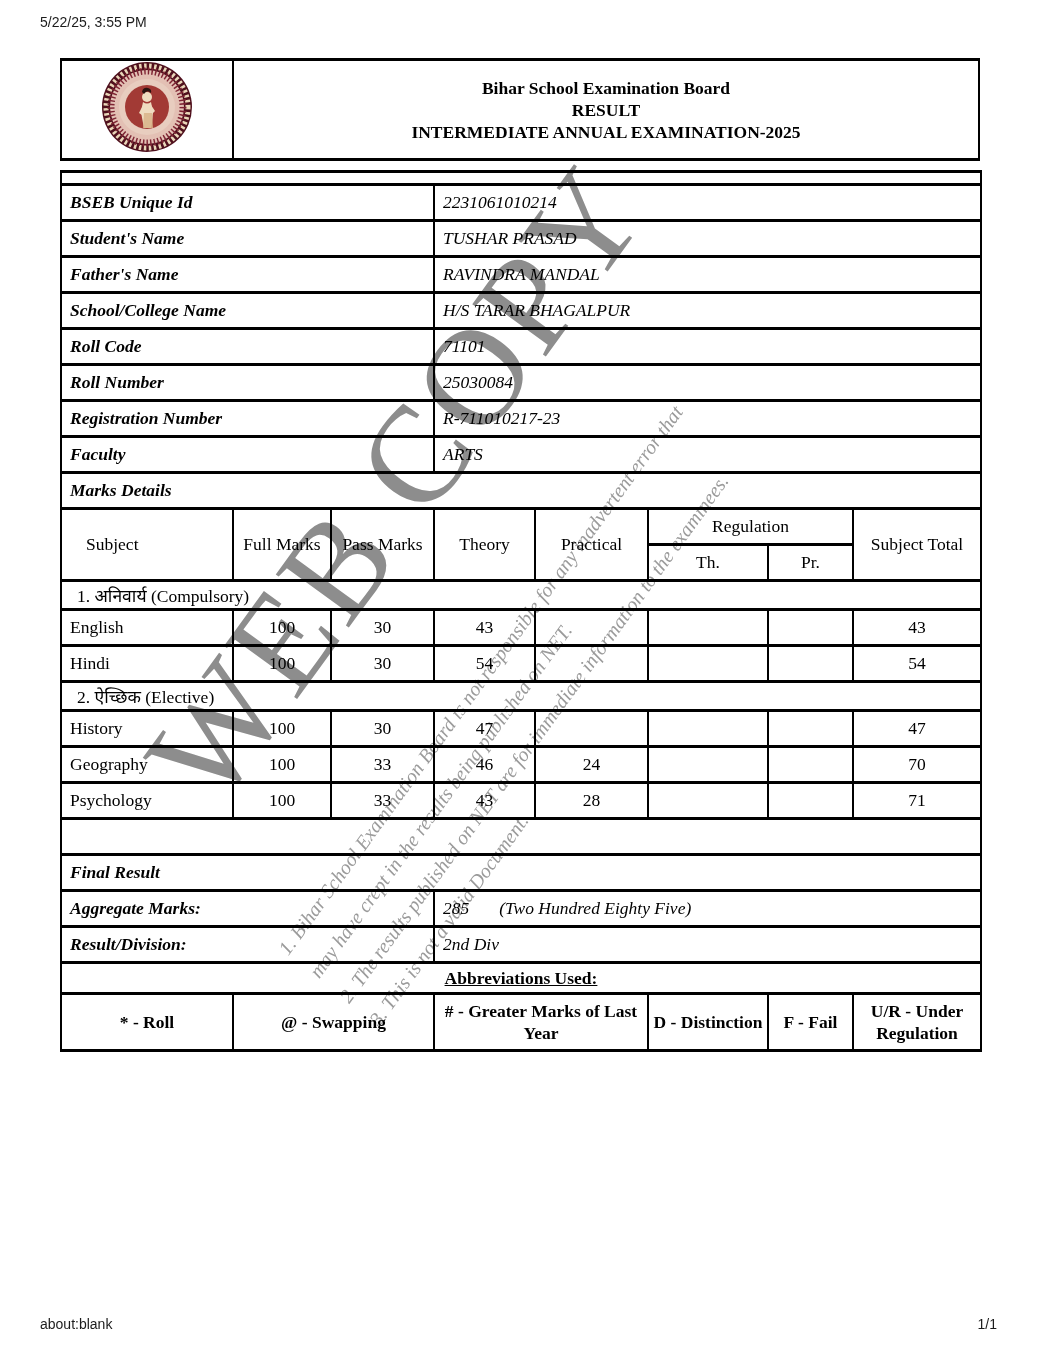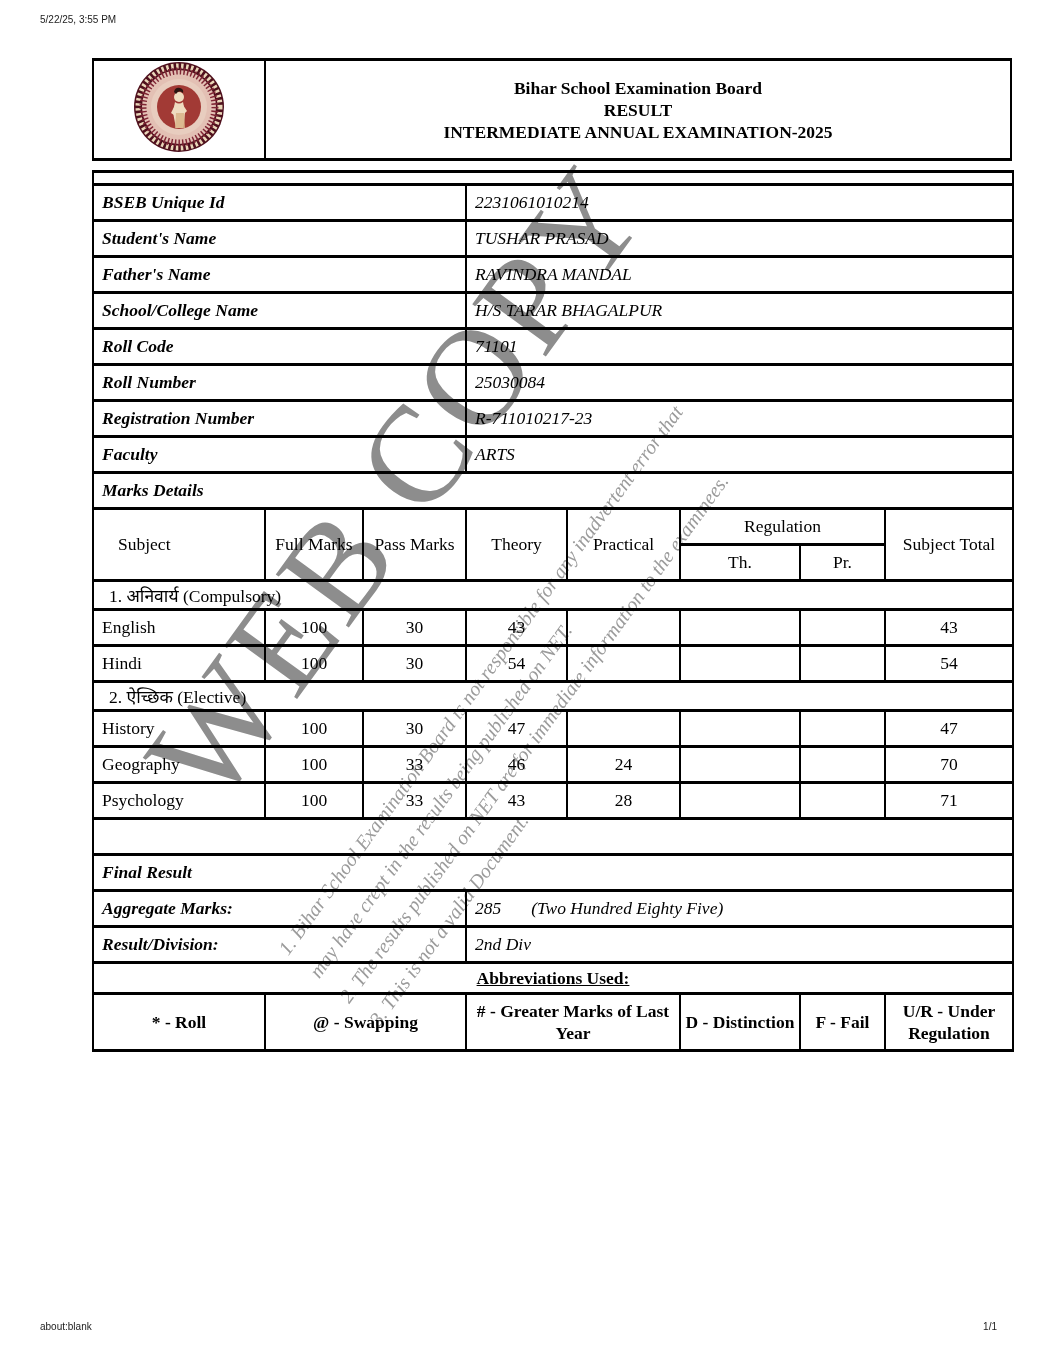--- a/index.html
+++ b/index.html
@@ -1,27 +1,27 @@
 <!DOCTYPE html>
 <html><head>
 <meta charset="utf-8">
 <style>
   html,body{margin:0;padding:0;background:#fff;}
   body{
     width:1045px;height:1353px;position:relative;overflow:hidden;
     font-family:"Liberation Serif","DejaVu Serif",serif;color:#000;
   }
-  .ui-chrome{font-family:"Liberation Sans","DejaVu Sans",sans-serif;font-size:10px;color:#1c1c1c;}
+  .ui-chrome{font-family:"Liberation Sans","DejaVu Sans",sans-serif;font-size:14px;color:#1c1c1c;}
   .timestamp{position:absolute;top:14px;left:40px;}
   .footer-url{position:absolute;bottom:21px;left:40px;}
   .footer-page{position:absolute;bottom:21px;right:48px;}
 
   .doc{position:absolute;left:60px;top:58px;width:920px;}
 
-  table{border-collapse:collapse;width:100%;table-layout:fixed;margin-left:32px;}
+  table{border-collapse:collapse;width:100%;table-layout:fixed;}
   td{border:2px solid #000;border-top-width:3px;border-bottom-width:3px;
      font-size:17.5px;padding:0 8px;vertical-align:middle;overflow:hidden;}
 
   
   .hdr-table td{height:95px;}
   .logo-cell{text-align:center;padding:0;}
   .title-cell{text-align:center;font-weight:bold;line-height:22px;padding:0 4px;}
 
   .gap{height:9px;}
 

